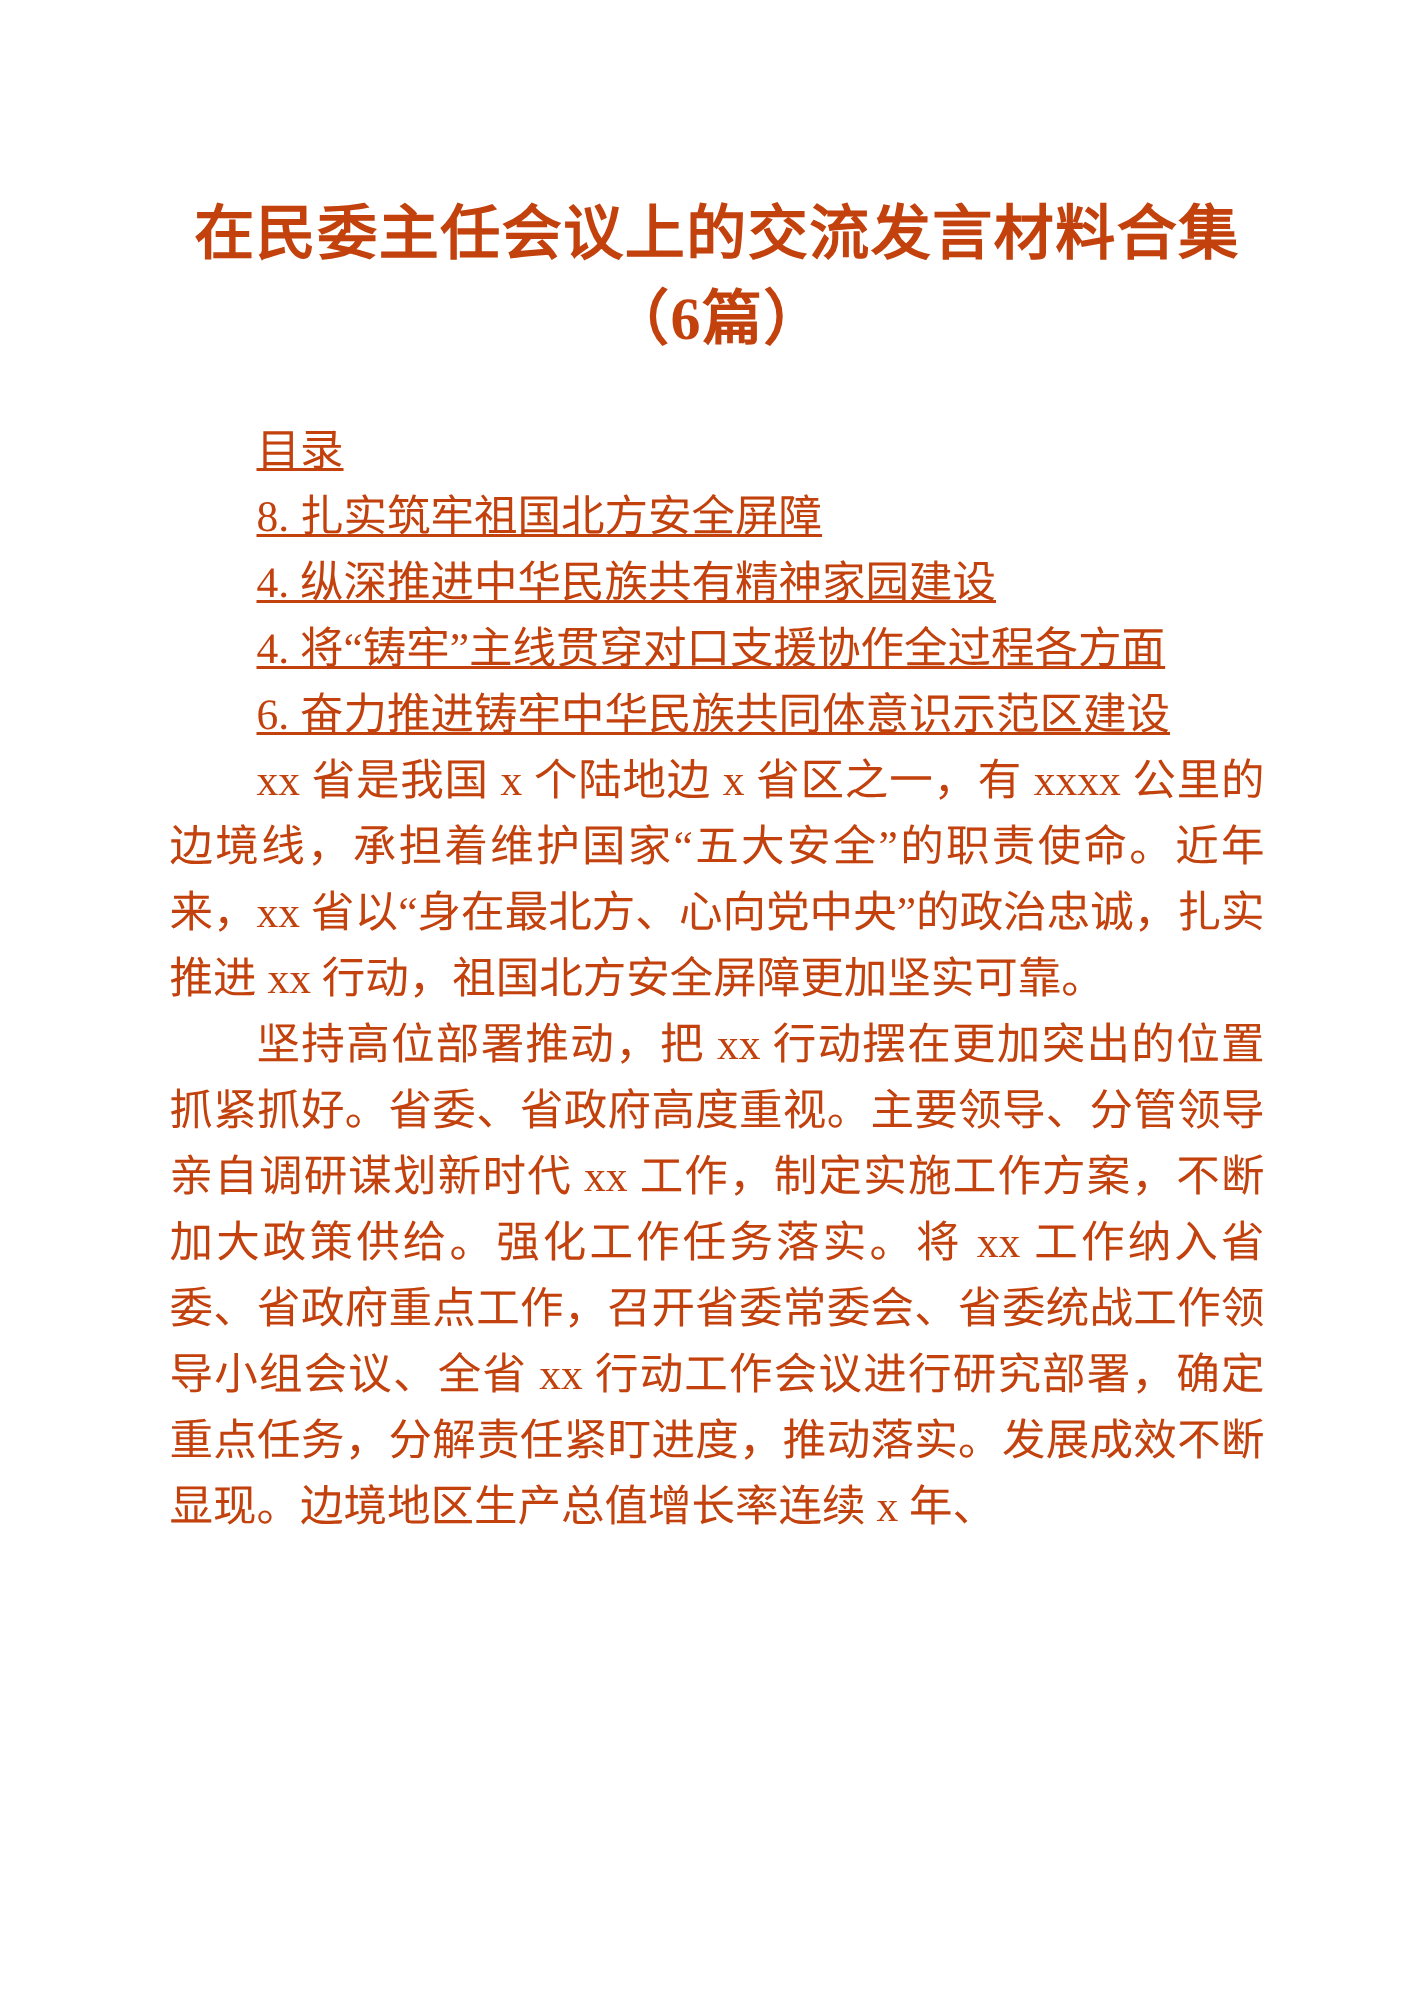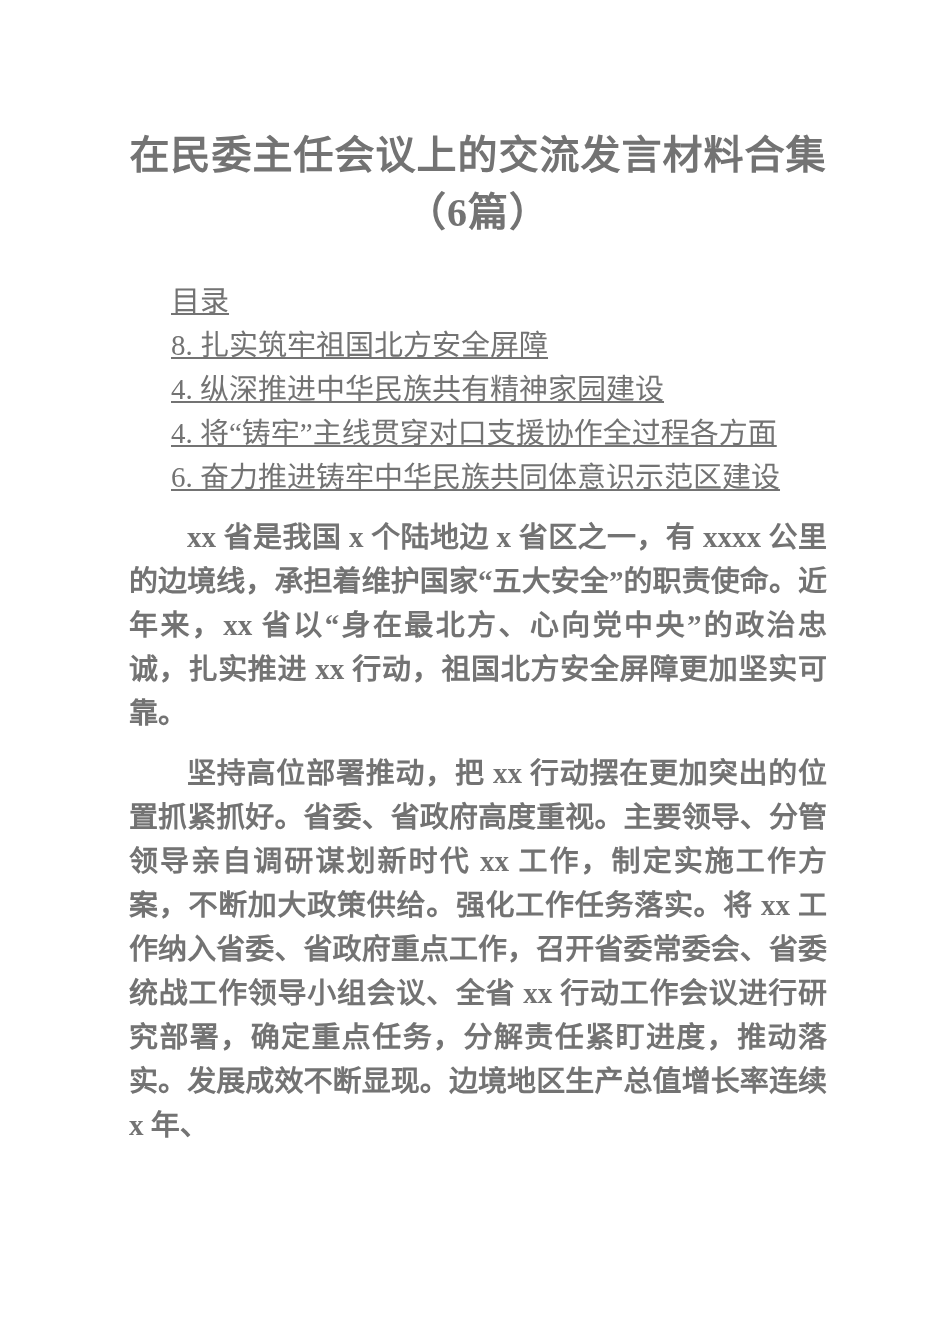--- a/index.html
+++ b/index.html
@@ -6,21 +6,21 @@
     margin: 0;
     padding: 0;
     background: #ffffff;
   }
   .page {
     position: relative;
     width: 950px;
     height: 1344px;
     margin: 0;
     background: #ffffff;
-    color: #737373;
+    color: #c2410c;
     font-family: "Liberation Serif", "DejaVu Serif", serif;
     box-sizing: border-box;
     padding: 127px 107px 0 113px;
     overflow: hidden;
   }
   .doc-title {
     margin: 0 0 38px 0;
     font-size: 40px;
     font-weight: 700;
     line-height: 57px;
@@ -32,25 +32,24 @@
     line-height: 44px;
     font-weight: 400;
   }
   .doc-line {
     margin: 0;
     text-indent: 58px;
     white-space: nowrap;
     text-decoration: underline;
   }
   .doc-para {
-    margin: 16px;
+    margin: 0;
     text-indent: 58px;
     text-align: justify;
     text-justify: inter-ideograph;
-    font-weight: bold;
   }
 </style>
 </head>
 <body>
 
 <div class="page">
 
   <h1 class="doc-title">在民委主任会议上的交流发言材料合集（6篇）</h1>
 
   <div class="doc-body">

